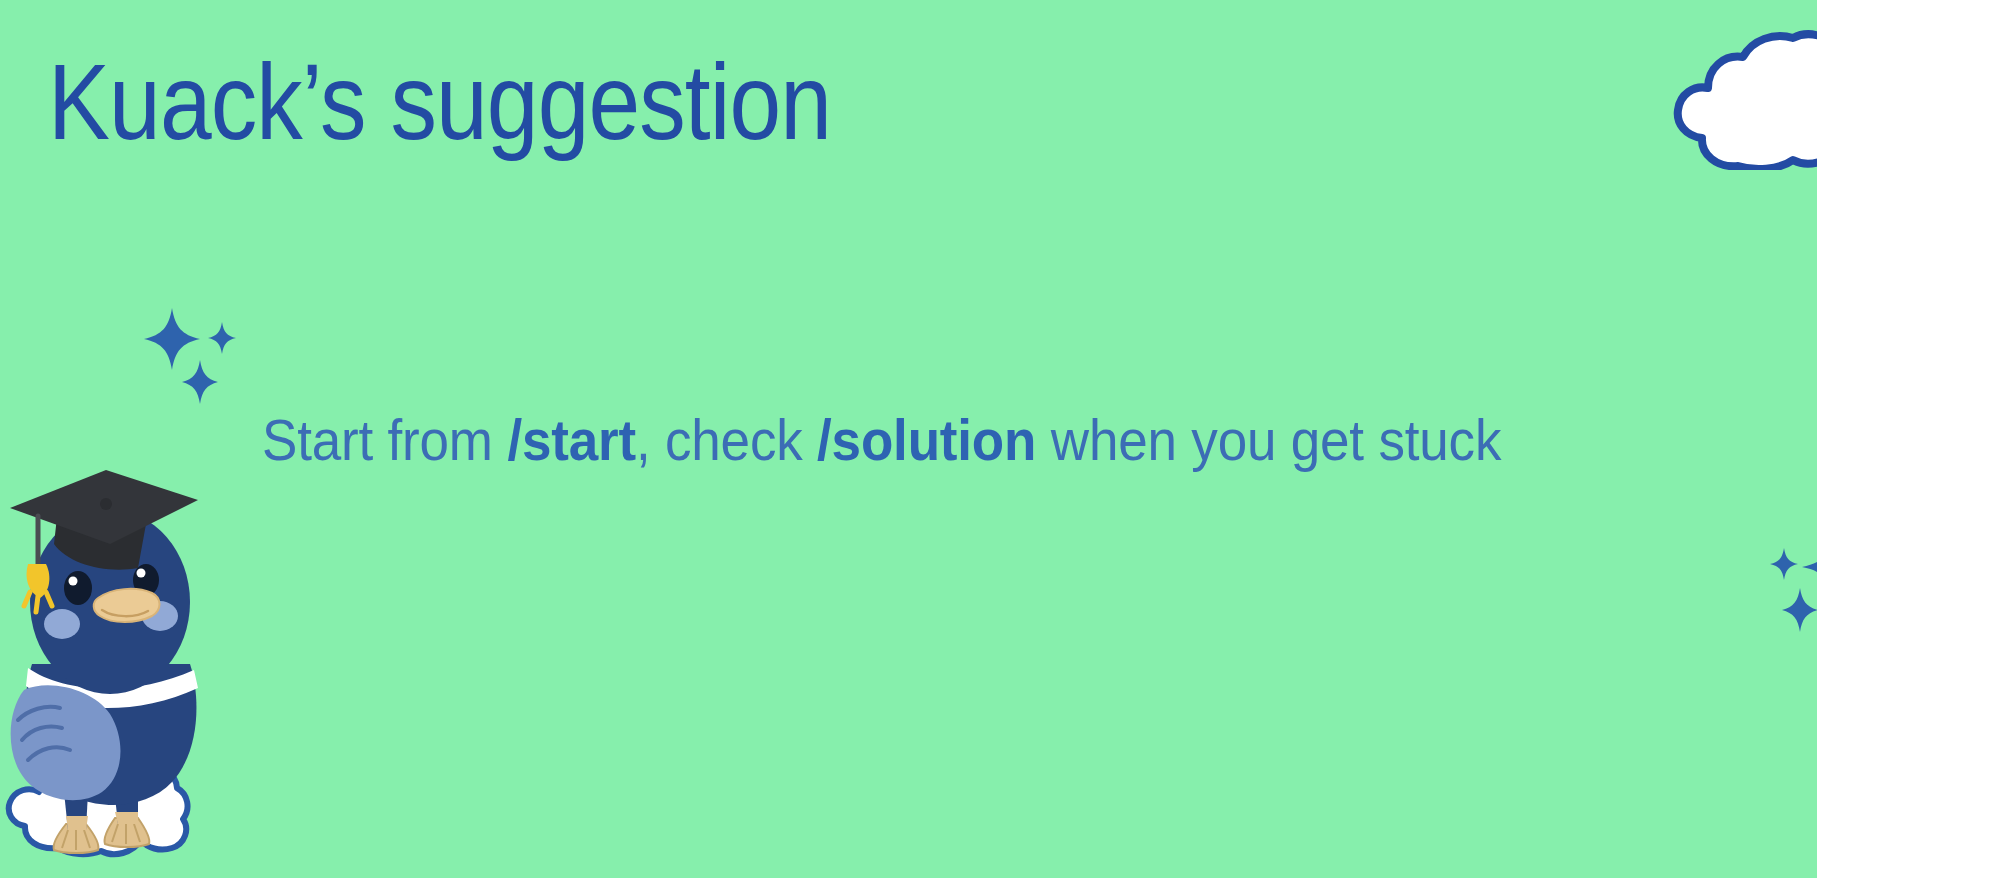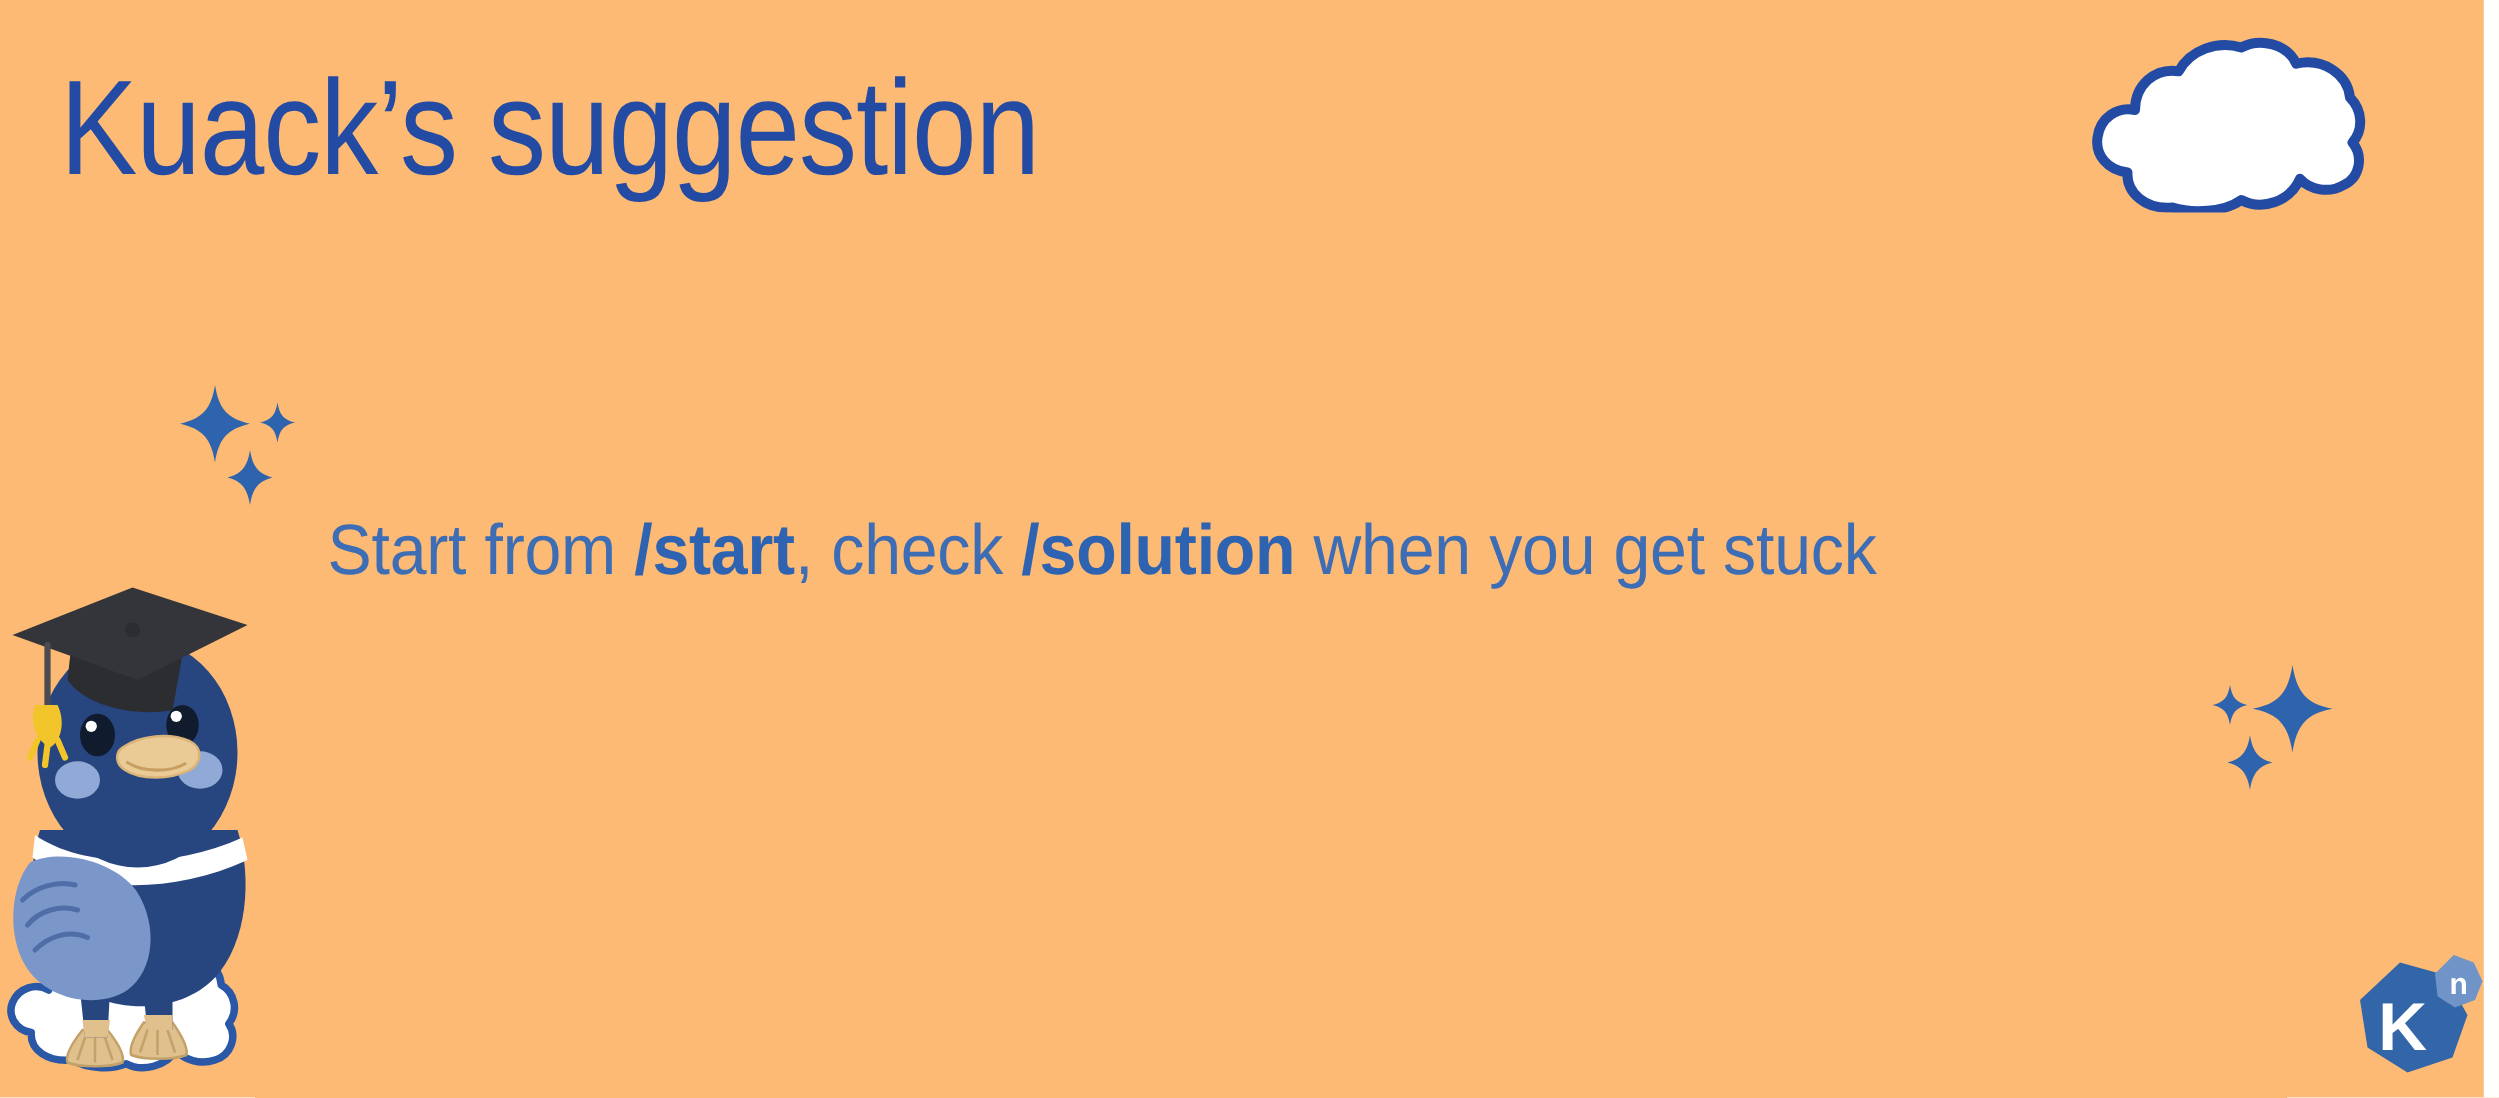--- a/index.html
+++ b/index.html
@@ -5,23 +5,23 @@
   html, body {
     margin: 0;
     padding: 0;
     background: #ffffff;
   }
   body {
     font-family: "Liberation Sans", sans-serif;
   }
   .slide {
     position: relative;
-    width: 1987px;
+    width: 1817px;
     height: 878px;
-    background: #fdba74;
+    background: #86efac;
     overflow: hidden;
   }
 
   
   .title {
     position: absolute;
     left: 48px;
     top: 42px;
     font-family: "Liberation Sans", sans-serif;
     font-size: 108px;

